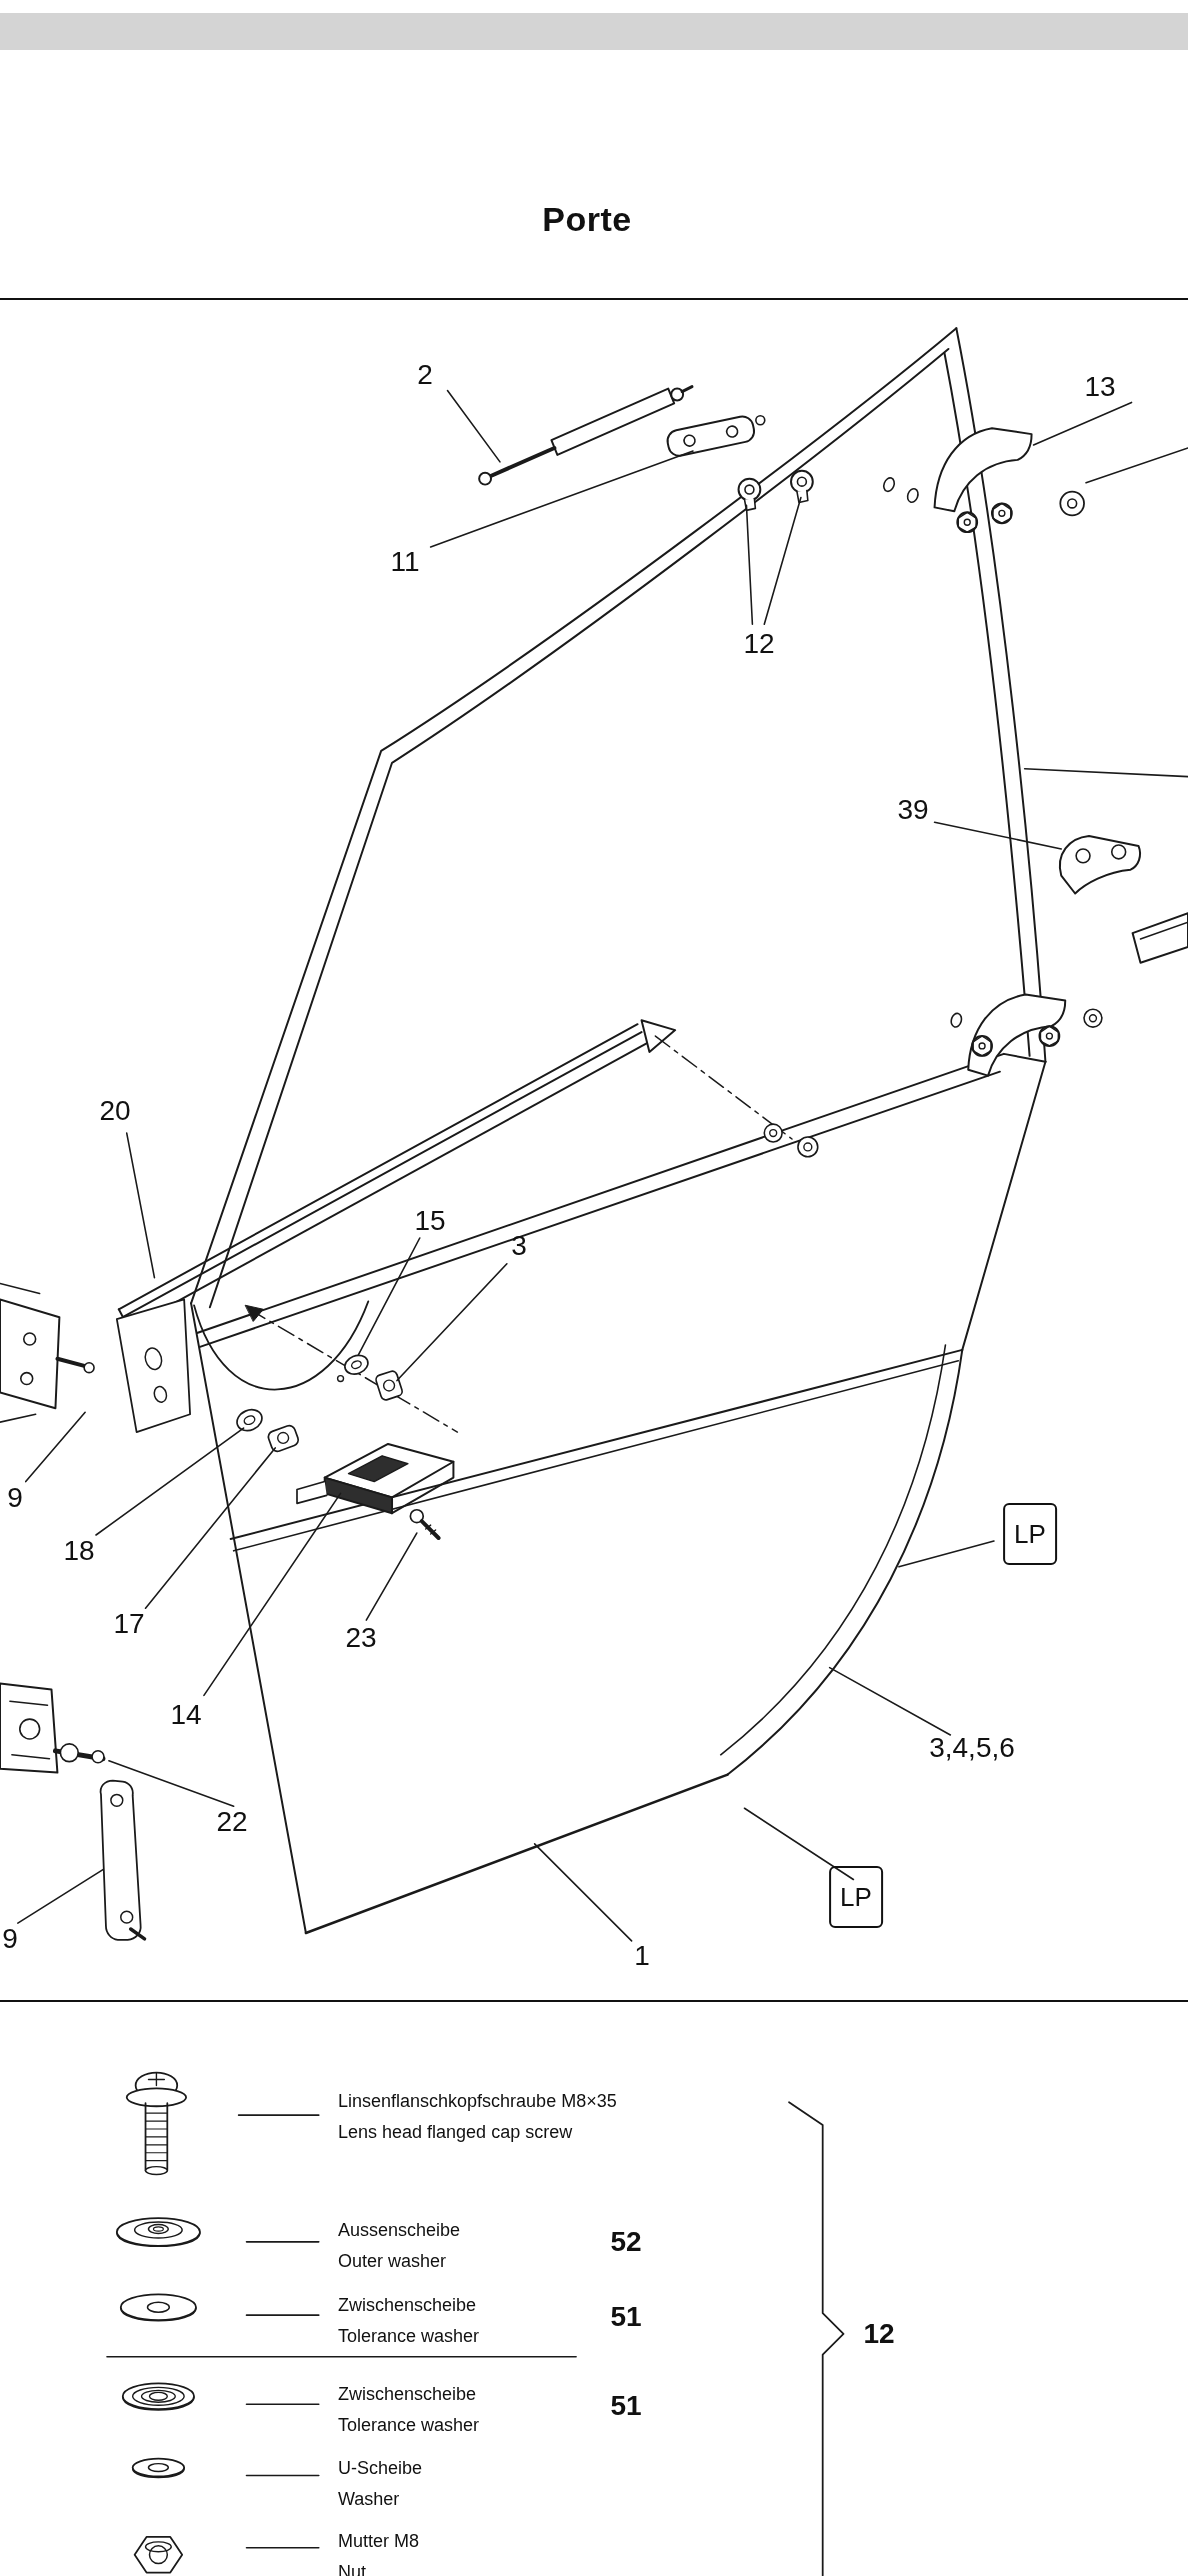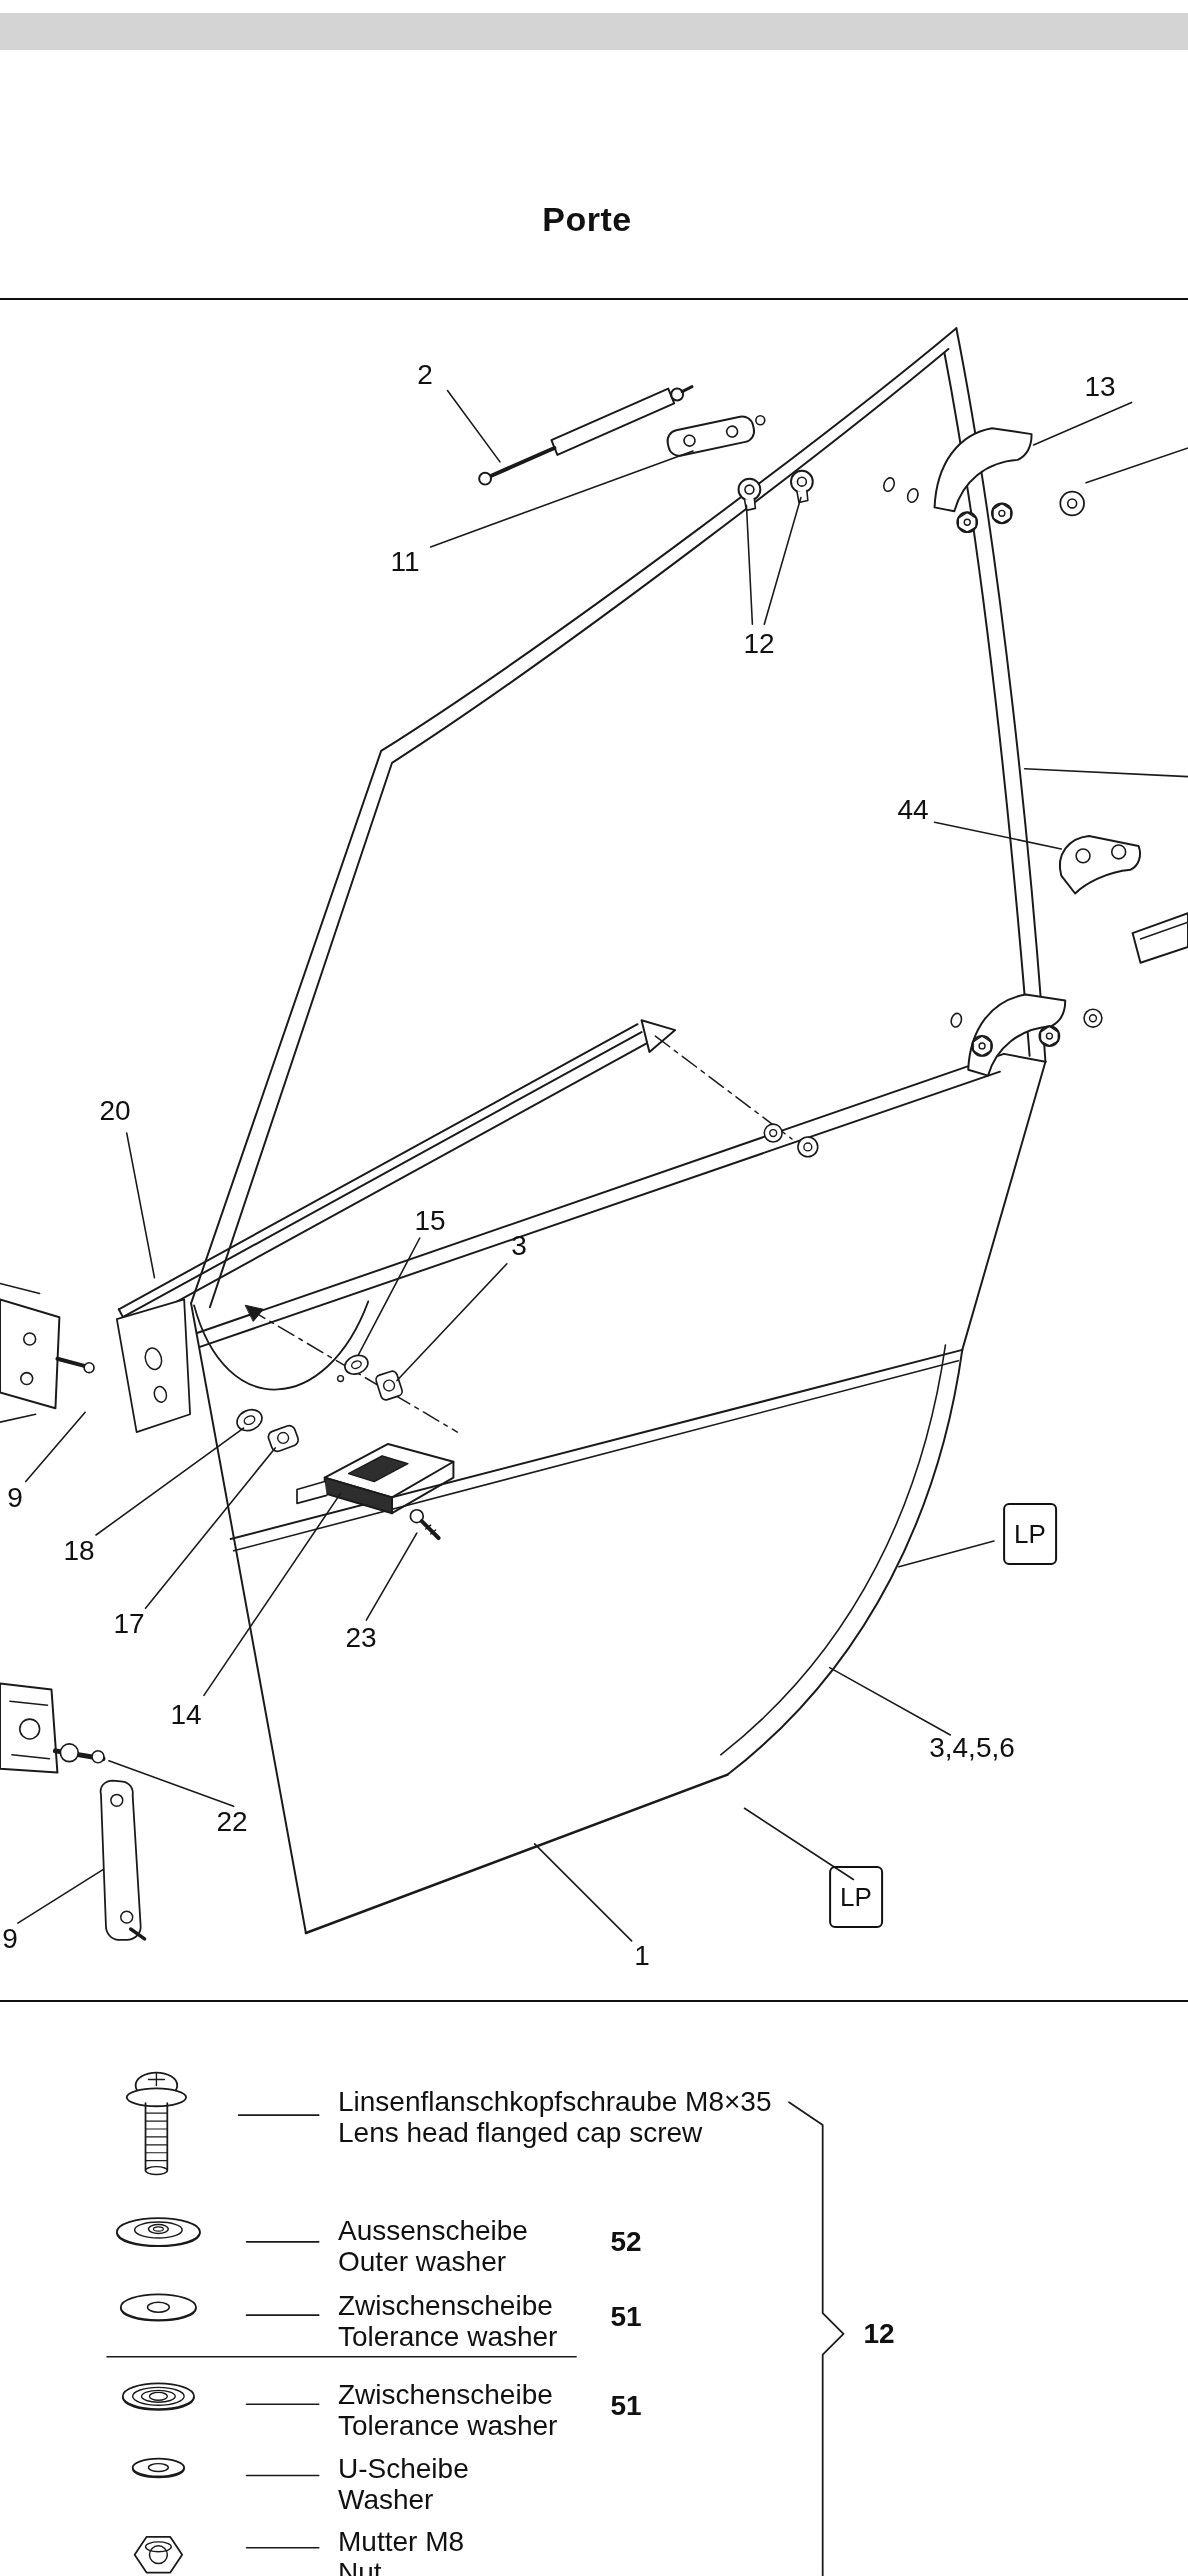--- a/index.html
+++ b/index.html
@@ -19,21 +19,21 @@
   svg.art{position:absolute;left:0;top:0;z-index:1;}
   .callout{
     position:absolute;transform:translate(-50%,-50%);z-index:2;
     font-size:28px;white-space:nowrap;
   }
   .lp-box{
     position:absolute;transform:translate(-50%,-50%);z-index:2;
     border:2.5px solid #111;border-radius:6px;padding:14px 9px;
     font-size:26px;line-height:30px;
   }
-  .legend-row{position:absolute;left:338px;z-index:2;font-size:28px;line-height:31px;white-space:nowrap;}
+  .legend-row{position:absolute;left:338px;z-index:2;font-size:18px;line-height:31px;white-space:nowrap;}
   .qty{
     position:absolute;transform:translate(-50%,-50%);z-index:2;
     font-size:28px;white-space:nowrap;font-weight:bold;
   }
 </style>
 </head>
 <body>
 
 <div class="top-bar"></div>
 <h1 class="page-title">Porte</h1>
@@ -277,21 +277,21 @@
     <line x1="108" y1="2380" x2="582" y2="2380" stroke-width="1.4"></line>
   </g>
 
   <path d="M 797 2123 L 831 2146 L 831 2336 L 852 2357 L 831 2378 L 831 2601" stroke-width="1.8"></path>
 </svg>
 
 <span class="callout" style="left:425px;top:375px">2</span>
 <span class="callout" style="left:405px;top:562px">11</span>
 <span class="callout" style="left:759px;top:644px">12</span>
 <span class="callout" style="left:1100px;top:387px">13</span>
-<span class="callout" style="left:913px;top:810px">44</span>
+<span class="callout" style="left:913px;top:810px">39</span>
 <span class="callout" style="left:115px;top:1111px">20</span>
 <span class="callout" style="left:430px;top:1221px">15</span>
 <span class="callout" style="left:519px;top:1246px">3</span>
 <span class="callout" style="left:15px;top:1498px">9</span>
 <span class="callout" style="left:79px;top:1551px">18</span>
 <span class="callout" style="left:129px;top:1624px">17</span>
 <span class="callout" style="left:361px;top:1638px">23</span>
 <span class="callout" style="left:186px;top:1715px">14</span>
 <span class="callout" style="left:232px;top:1822px">22</span>
 <span class="callout" style="left:10px;top:1939px">9</span>

